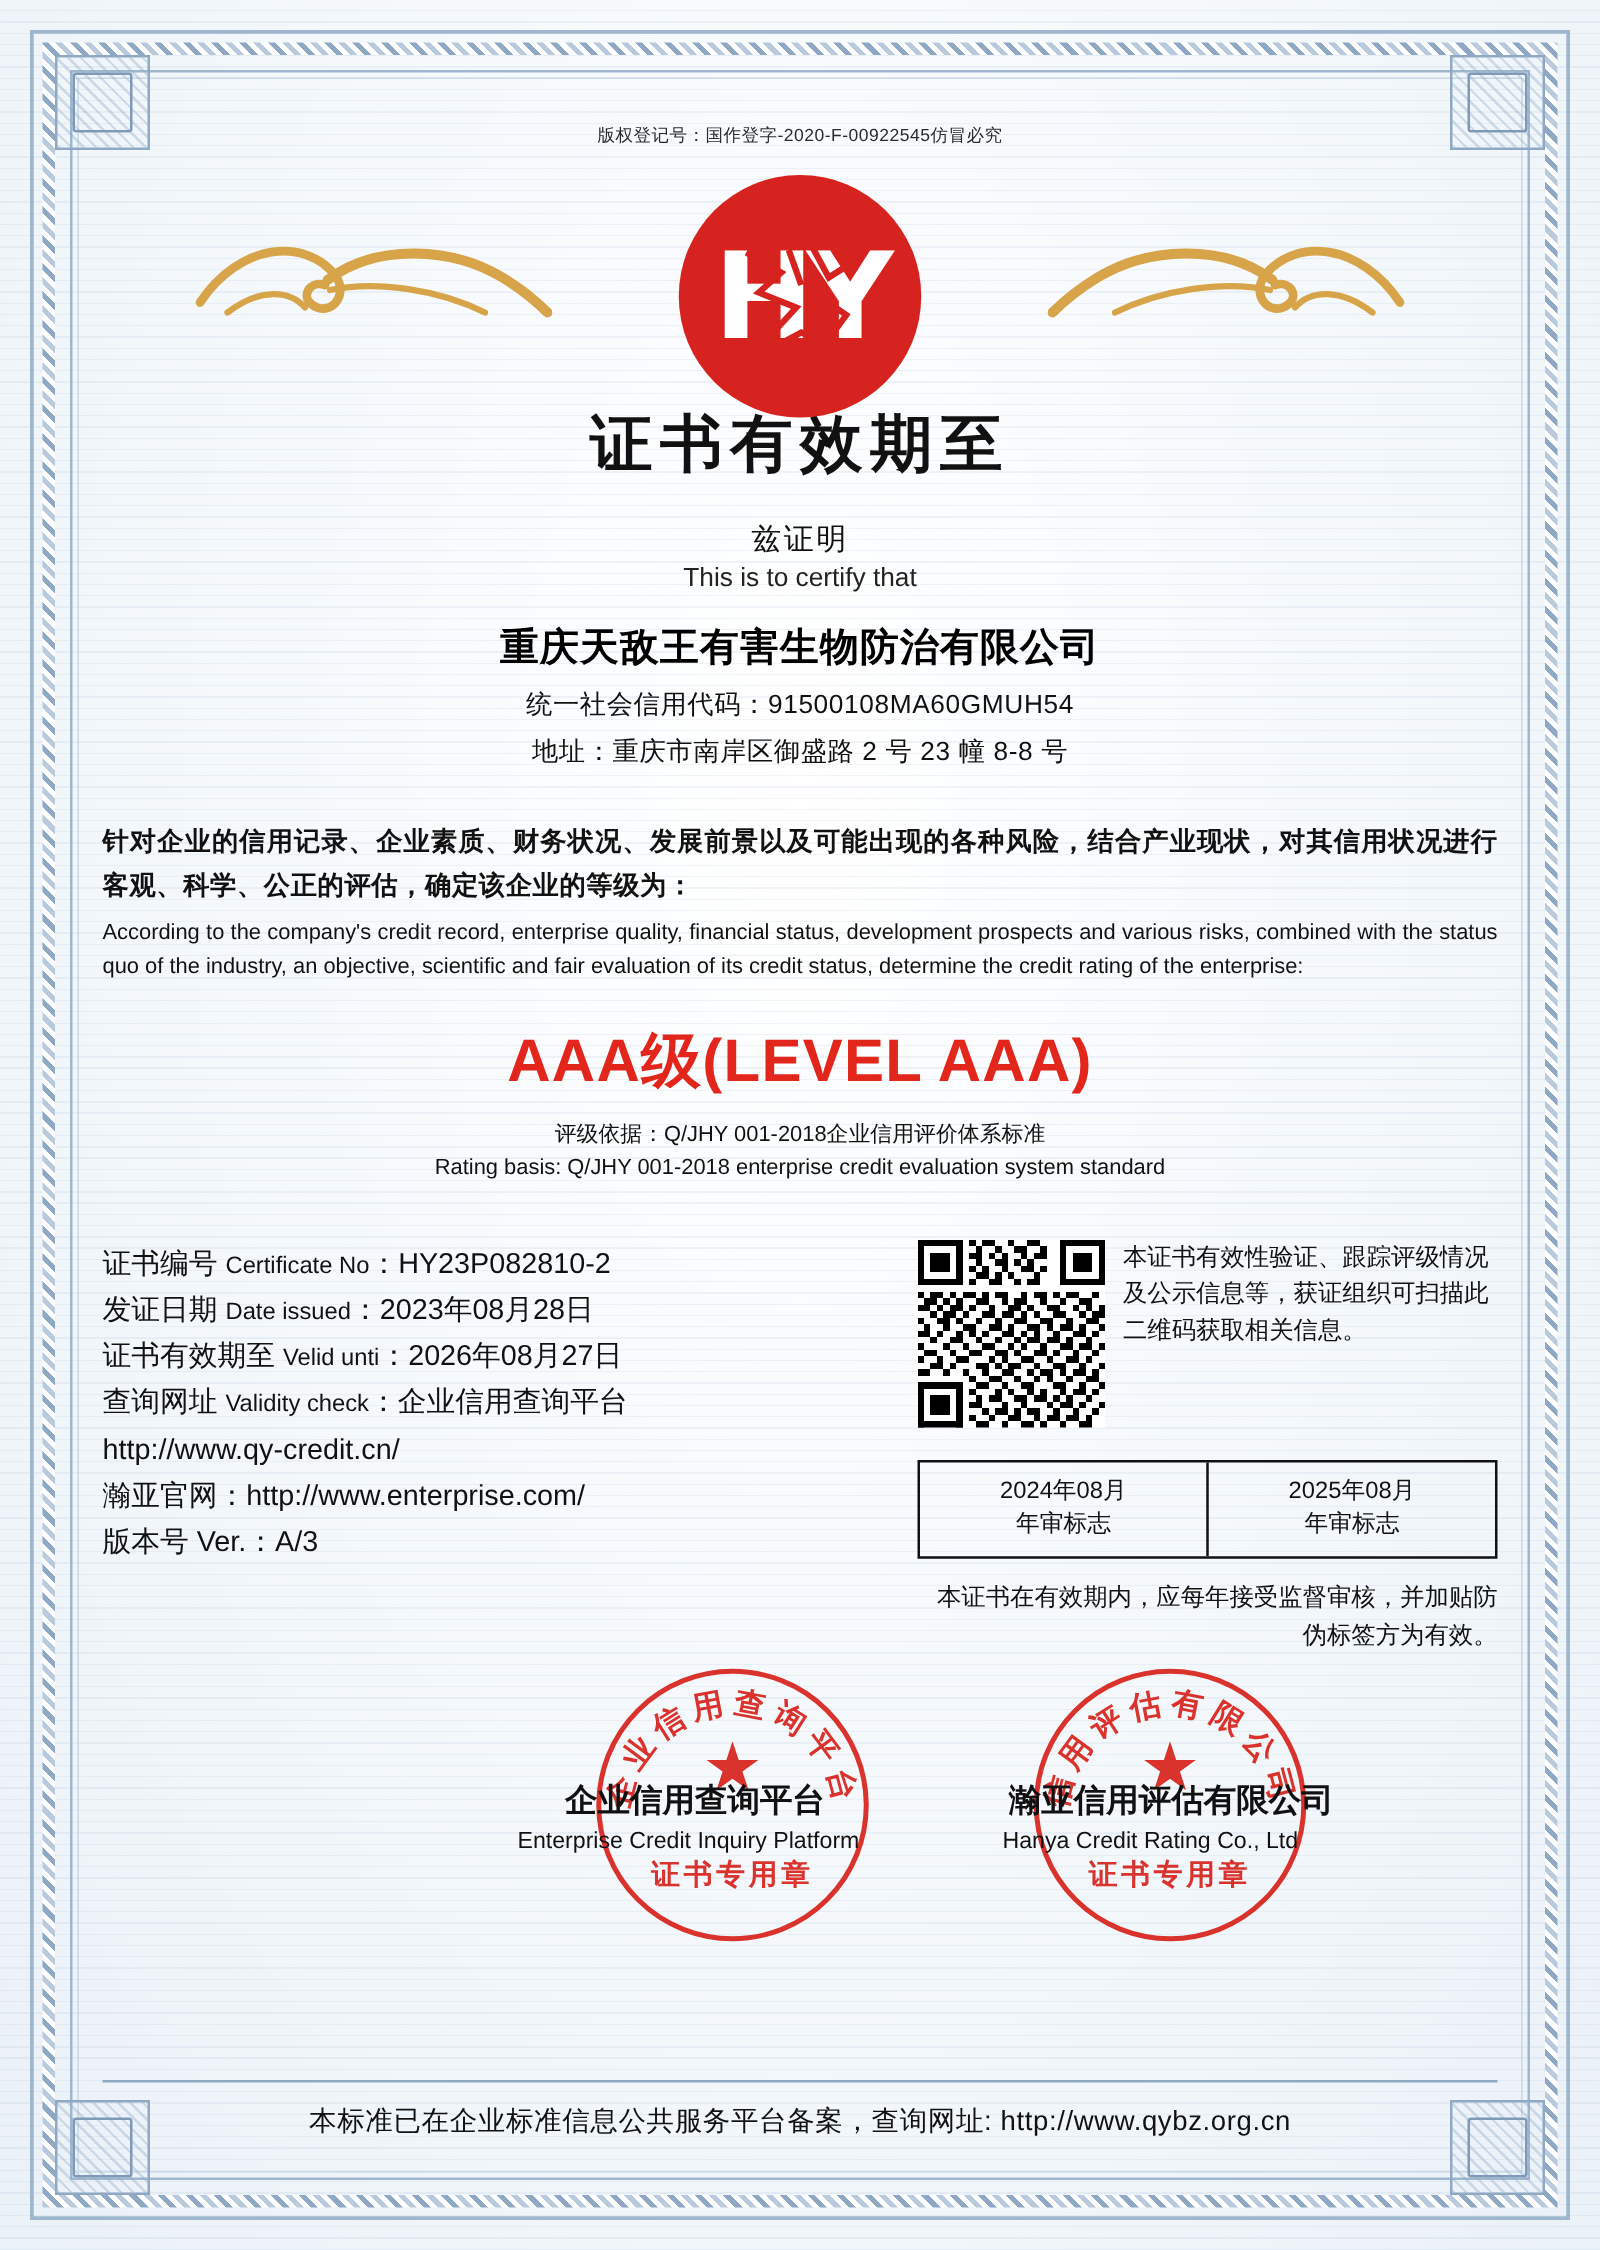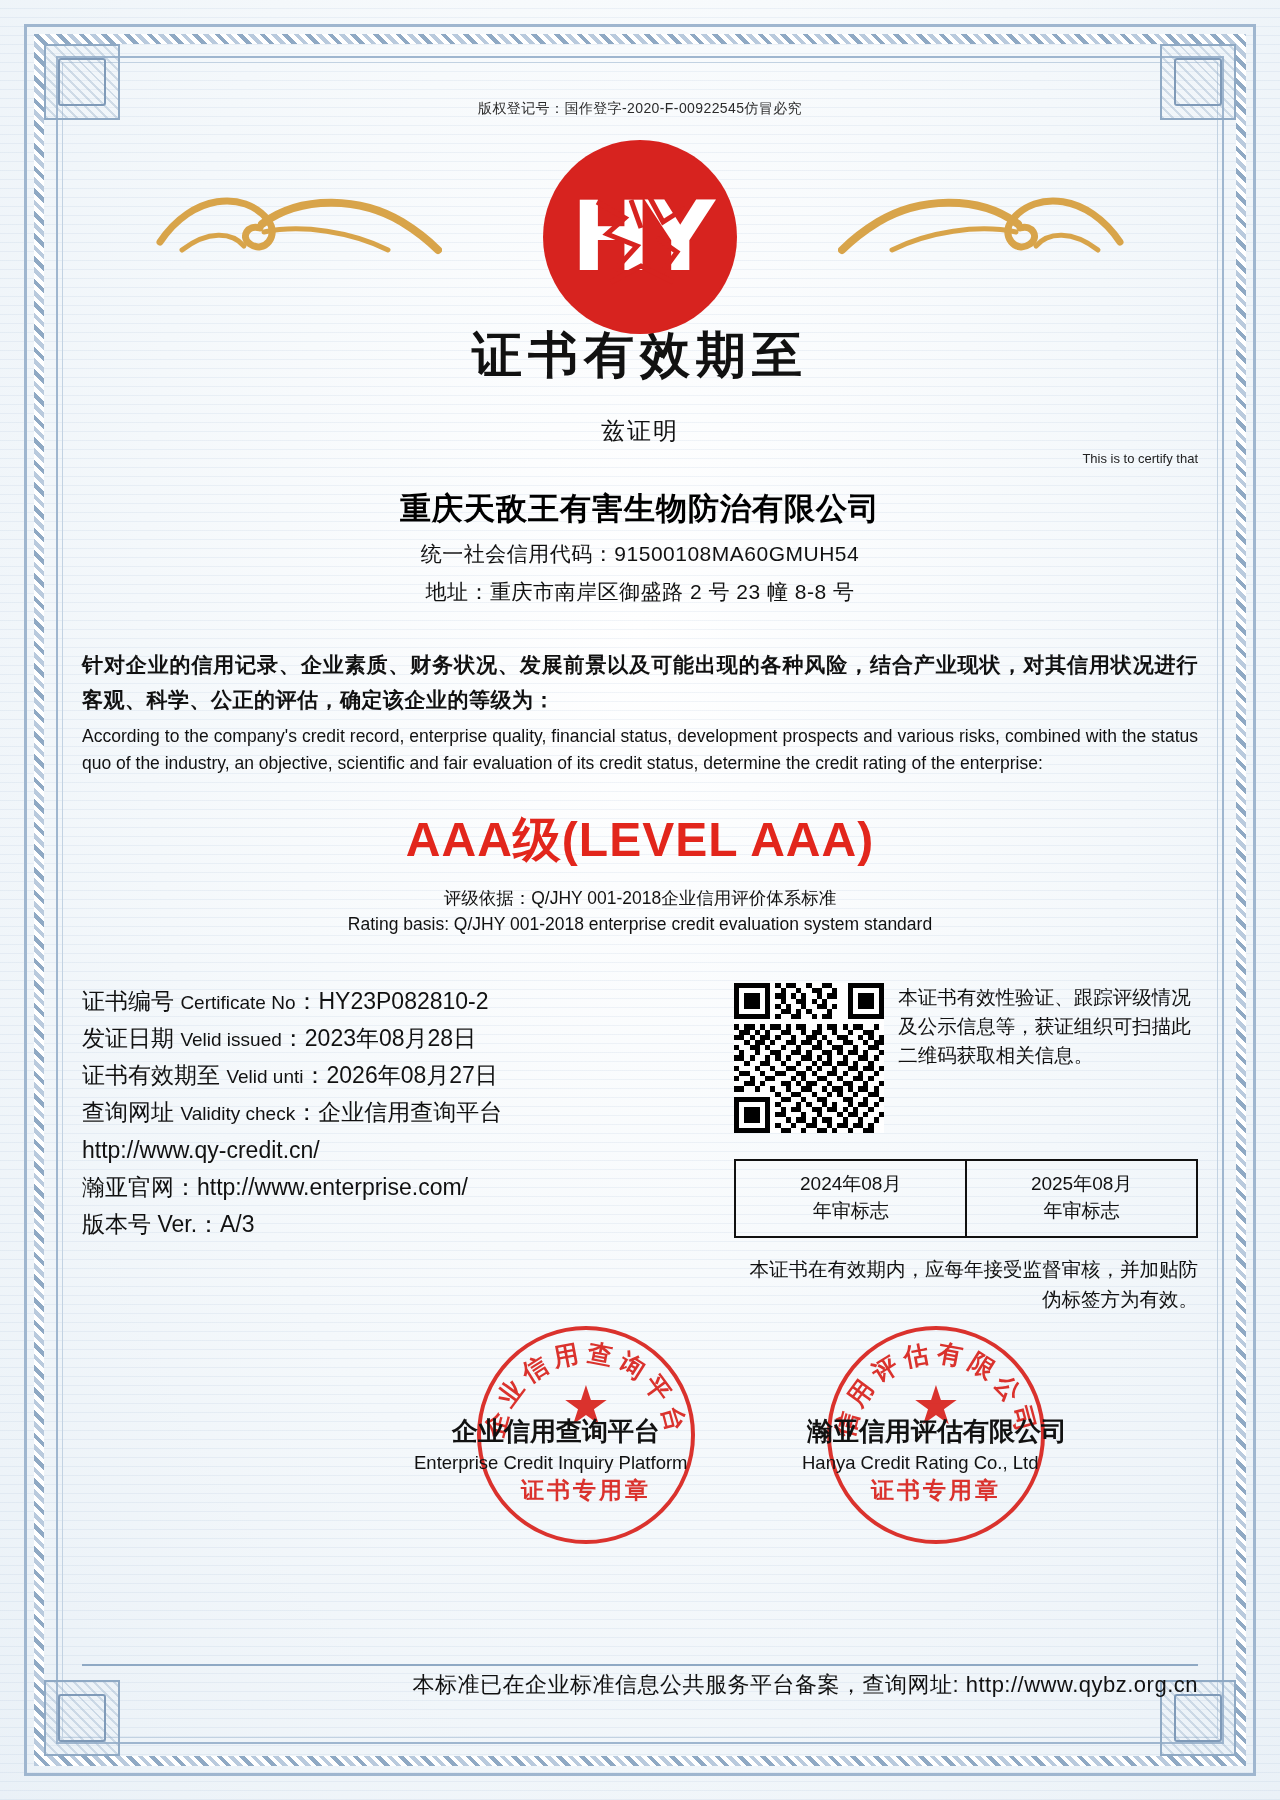--- a/index.html
+++ b/index.html
@@ -102,21 +102,21 @@
     font-size:50px;font-weight:bold;color:#111;
     letter-spacing:6px;
   }
   .title-en{
     text-align:center;font-size:22px;color:#222;margin-top:8px;
   }
   .certify-cn{
     text-align:center;font-size:24px;color:#111;margin-top:26px;letter-spacing:2px;
   }
   .certify-en{
-    text-align:right;font-size:13px;color:#222;margin-top:4px;
+    text-align:center;font-size:21px;color:#222;margin-top:4px;
   }
   .company{
     text-align:center;font-size:31px;font-weight:bold;color:#000;
     margin-top:22px;letter-spacing:1px;
   }
   .code,.addr{
     text-align:center;font-size:21px;color:#111;margin-top:10px;letter-spacing:.5px;
   }
 
   .para-cn{
@@ -198,22 +198,22 @@
   }
   .org.one{left:370px;}
   .org.two{left:725px;}
   .org-en{
     position:absolute;top:134px;font-size:18.5px;color:#111;white-space:nowrap;
   }
   .org-en.one{left:332px;}
   .org-en.two{left:720px;}
 
   .footer{
-    position:absolute;left:0;right:0;bottom:22px;
-    text-align:right;font-size:22px;color:#111;letter-spacing:.5px;
+    position:absolute;left:0;right:0;bottom:10px;
+    text-align:center;font-size:22px;color:#111;letter-spacing:.5px;
   }
   .footer-rule{
     position:absolute;left:0;right:0;bottom:56px;height:2px;background:#8fa9c4;
   }
 </style>
 </head>
 <body>
 
 <div class="page">
 
@@ -278,21 +278,21 @@
     <div class="lower">
       <div class="lower-left">
 
         <div class="info-line">
           <span>证书编号</span>
           <span class="lbl-en">Certificate No</span><span>：</span><span>HY23P082810-2</span>
         </div>
 
         <div class="info-line">
           <span>发证日期</span>
-          <span class="lbl-en">Velid issued</span><span>：</span><span>2023年08月28日</span>
+          <span class="lbl-en">Date issued</span><span>：</span><span>2023年08月28日</span>
         </div>
 
         <div class="info-line">
           <span>证书有效期至</span>
           <span class="lbl-en">Velid unti</span><span>：</span><span>2026年08月27日</span>
         </div>
 
         <div class="info-line">
           <span>查询网址</span>
           <span class="lbl-en">Validity check</span><span>：</span><span>企业信用查询平台</span>

